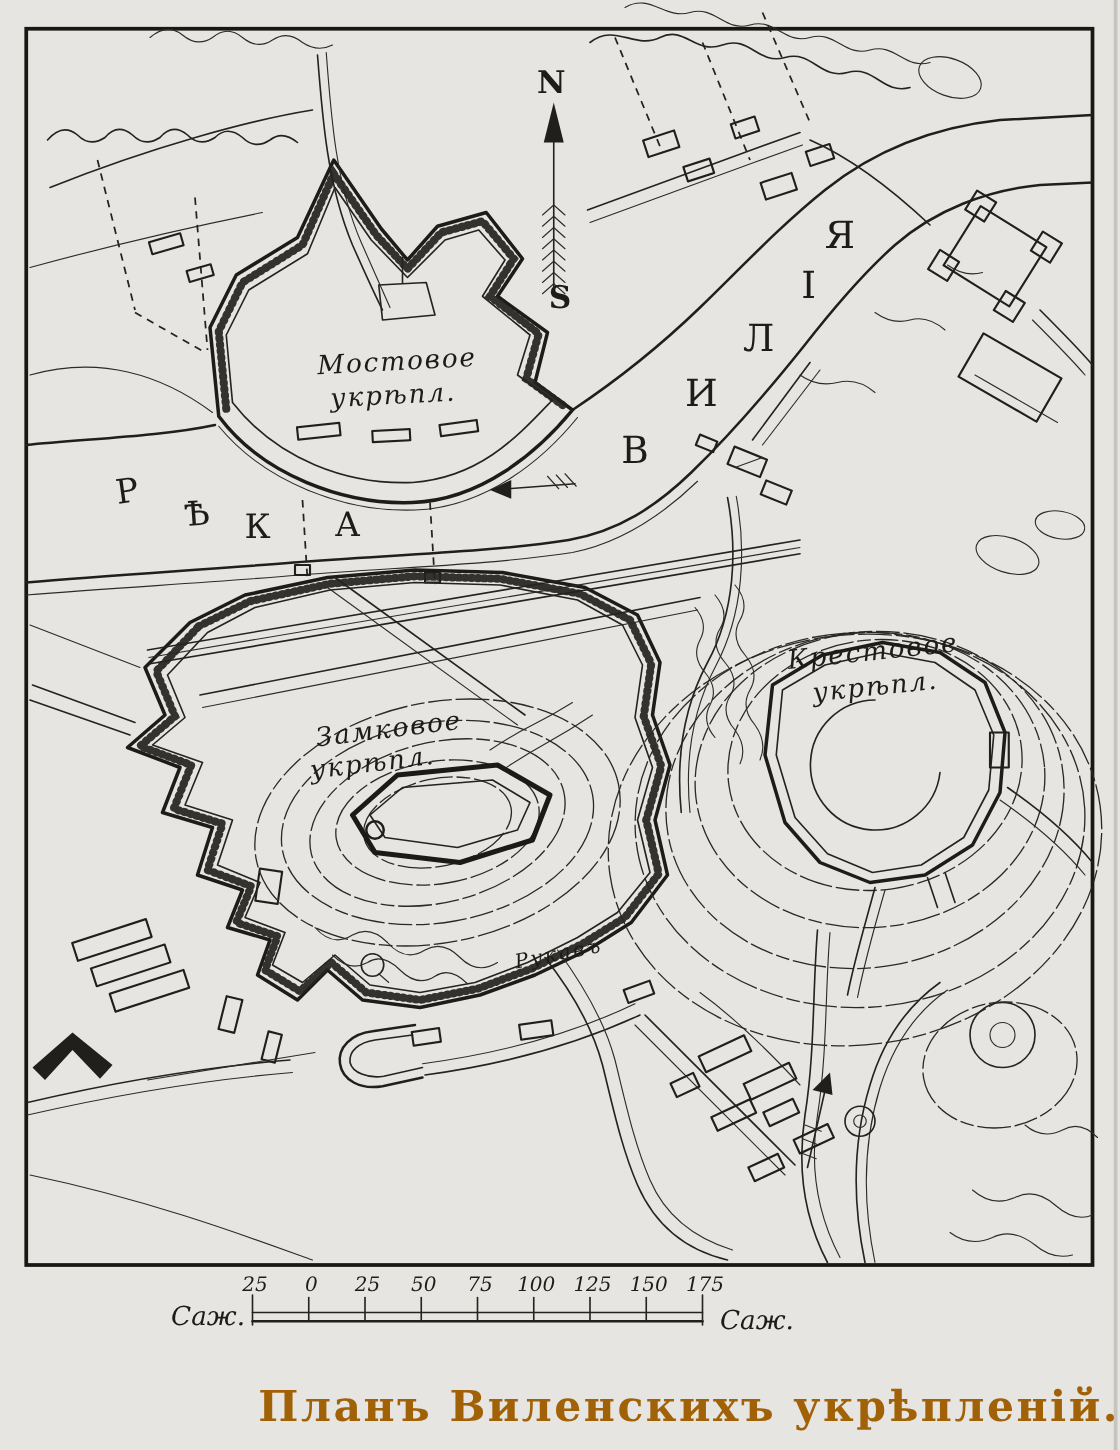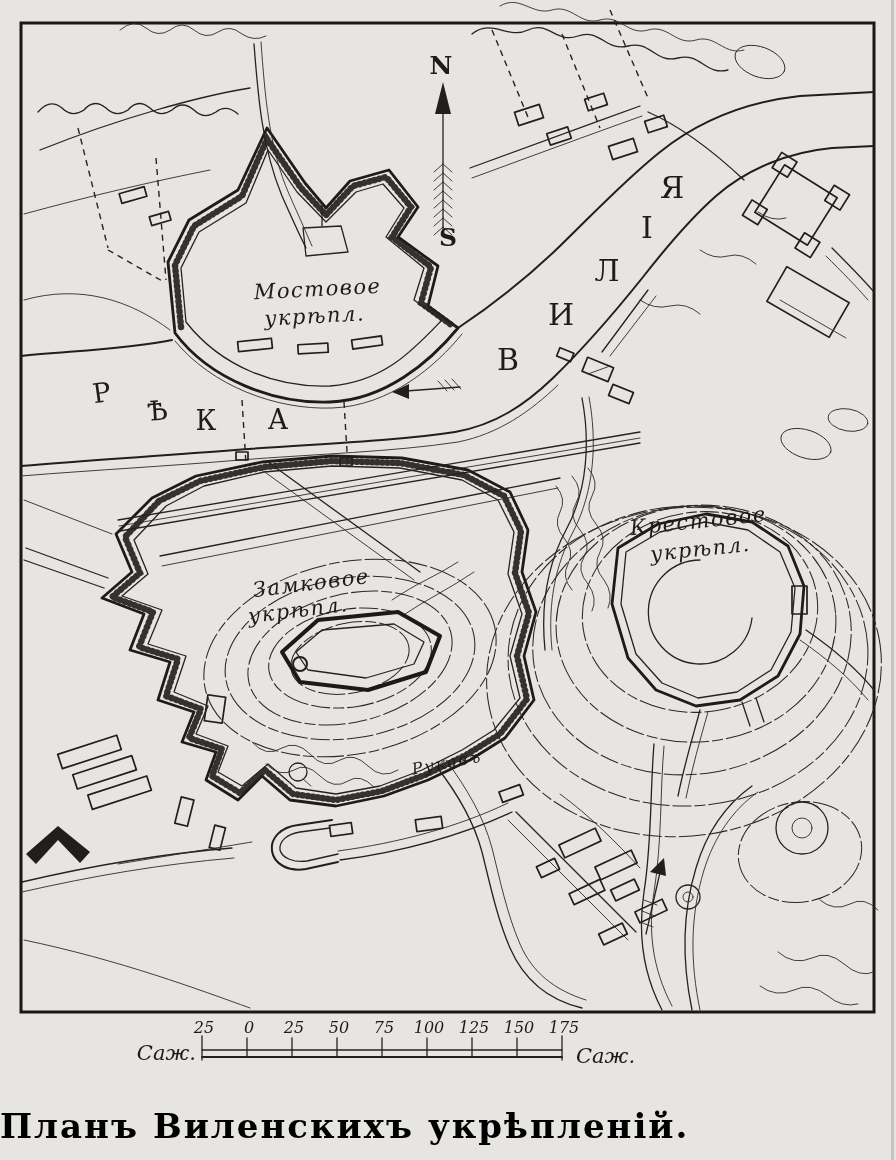--- a/index.html
+++ b/index.html
@@ -20,22 +20,22 @@
   .blk {fill:#201f1b;stroke:none;}
   .frame{fill:none;stroke:#191813;stroke-width:3;}
   text{fill:#1d1c18;}
   .maplbl{font:italic 21px "DejaVu Serif",serif;letter-spacing:1.5px;text-anchor:middle;}
   .riv {font:500 27px "DejaVu Serif",serif;text-anchor:middle;}
   .riv2{font:500 30px "DejaVu Serif",serif;text-anchor:middle;}
   .cmp {font:700 25px "DejaVu Serif",serif;text-anchor:middle;}
   .strm{font:italic 16px "DejaVu Serif",serif;letter-spacing:2px;text-anchor:middle;}
   .tick{font:italic 16px "DejaVu Serif",serif;text-anchor:middle;}
   .saz {font:italic 21px "DejaVu Serif",serif;}
-  .title{position:absolute;left:0;top:1106px;width:896px;text-align:left;
-         font:600 34px "DejaVu Serif",serif;letter-spacing:2px;color:#000000;}
+  .title{position:absolute;left:0;top:1106px;width:896px;text-align:right;
+         font:600 34px "DejaVu Serif",serif;letter-spacing:2px;color:#a16207;}
 </style>
 </head>
 <body>
 
 <div class="sheet">
 <svg width="896" height="1160" viewBox="0 0 896 1160">
 
   <rect class="frame" x="21" y="23" width="853" height="989"></rect>
 
   <g>

